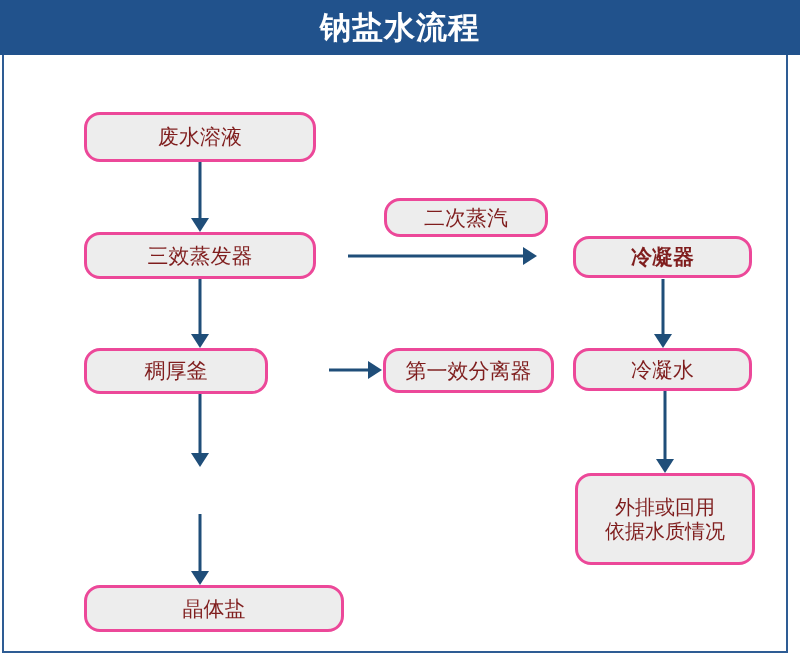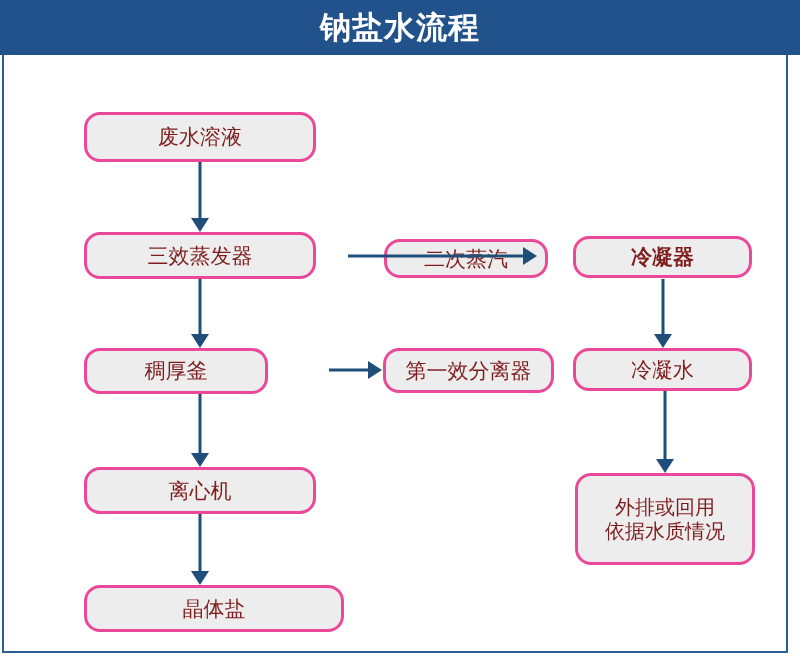--- a/index.html
+++ b/index.html
@@ -120,25 +120,24 @@
   </div>
 
   <div id="content-frame"></div>
 
   <div class="node" style="left:84px; top:112px; width:232px; height:50px;">废水溶液</div>
 
   <div class="node" style="left:84px; top:232px; width:232px; height:47px;">三效蒸发器</div>
 
   <div class="node" style="left:84px; top:348px; width:184px; height:46px;">稠厚釜</div>
 
-  <div class="node" style="left:84px; top:467px; width:232px; height:47px;">离心机</div>
 
   <div class="node" style="left:84px; top:585px; width:260px; height:47px;">晶体盐</div>
 
-  <div class="node" style="left:384px; top:198px; width:164px; height:39px;margin-top:41px;">二次蒸汽</div>
+  <div class="node" style="left:384px; top:198px; width:164px; height:39px;">二次蒸汽</div>
 
   <div class="node" style="left:383px; top:348px; width:171px; height:45px;">第一效分离器</div>
 
   <div class="node" style="left:573px; top:236px; width:179px; height:42px;font-weight:bold;">冷凝器</div>
 
   <div class="node" style="left:573px; top:348px; width:179px; height:43px;">冷凝水</div>
 
   <div class="node two-line" style="left:575px; top:473px; width:180px; height:92px;">外排或回用
 依据水质情况</div>
 

